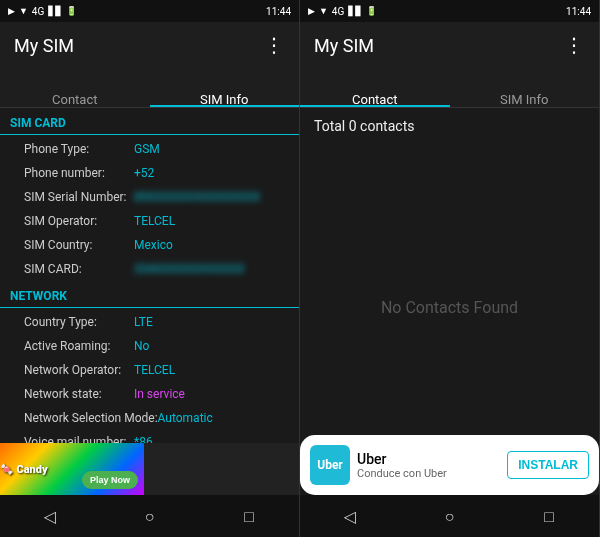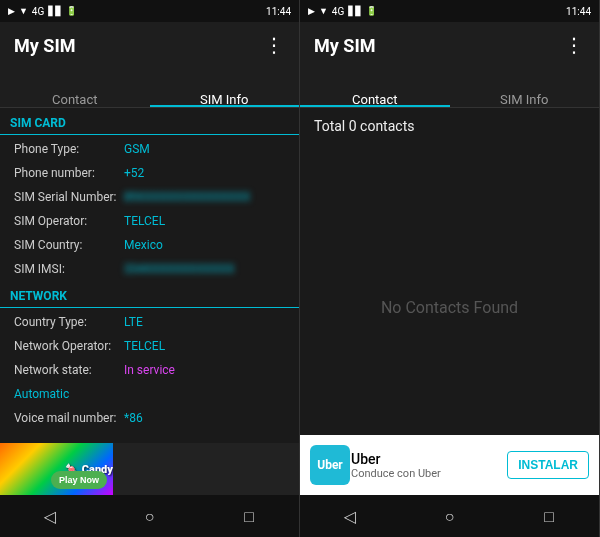--- a/index.html
+++ b/index.html
@@ -56,21 +56,21 @@
       background: #1e1e1e;
       display: flex;
       align-items: center;
       justify-content: space-between;
       padding: 0 14px;
       flex-shrink: 0;
     }
     .app-title {
       color: #fff;
       font-size: 18px;
-      font-weight: 700;
+      font-weight: 400;
     }
     .menu-dots {
       color: #fff;
       font-size: 20px;
       cursor: pointer;
       letter-spacing: 1px;
     }
 
     
     .tabs {
@@ -118,21 +118,21 @@
       color: #00bcd4;
       font-size: 12px;
       font-weight: 700;
       border-bottom: 1px solid #00bcd4;
       margin-bottom: 2px;
     }
 
     
     .info-row {
       display: flex;
-      padding: 5px 14px;
+      padding: 5px 24px;
       align-items: baseline;
     }
     .info-label {
       color: #ccc;
       font-size: 12px;
       min-width: 110px;
       flex-shrink: 0;
     }
     .info-value {
       color: #00bcd4;
@@ -168,26 +168,26 @@
     
     .ad-banner {
       height: 52px;
       background: #222;
       display: flex;
       align-items: center;
       overflow: hidden;
       flex-shrink: 0;
     }
     .ad-image {
-      width: 113px;
+      width: 144px;
       height: 52px;
       background: linear-gradient(135deg, #ff6b00, #ffcc00, #00cc44, #0066ff, #cc00ff);
       display: flex;
       align-items: center;
-      justify-content: flex-end;
+      justify-content: flex-start;
       font-size: 9px;
       color: #fff;
       font-weight: bold;
       position: relative;
       overflow: hidden;
     }
     .ad-image-inner {
       font-size: 11px;
       color: #fff;
       font-weight: 900;
@@ -228,22 +228,23 @@
       font-size: 16px;
     }
 
     
     .uber-ad {
       height: 60px;
       background: #fff;
       display: flex;
       align-items: center;
       padding: 16px 10px;
-      gap: 1px;
-      flex-shrink: 0;
+      gap: 7px;
+      flex-shrink: 0;
+      border-radius: 15px;
     }
     .uber-logo {
       width: 40px;
       height: 40px;
       background: #1fbad6;
       border-radius: 6px;
       display: flex;
       align-items: center;
       justify-content: center;
       color: #fff;
@@ -325,39 +326,44 @@
     </div>
     <div class="info-row">
       <span class="info-label">SIM Operator:</span>
       <span class="info-value">TELCEL</span>
     </div>
     <div class="info-row">
       <span class="info-label">SIM Country:</span>
       <span class="info-value">Mexico</span>
     </div>
     <div class="info-row">
-      <span class="info-label">SIM IMSI:</span>
+      <span class="info-label">SIM CARD:</span>
       <span class="info-value blurred">334XXXXXXXXXXXX</span>
     </div>
 
     <div class="section-header">NETWORK</div>
 
     <div class="info-row">
       <span class="info-label">Country Type:</span>
       <span class="info-value">LTE</span>
     </div>
     <div class="info-row">
+      <span class="info-label">Active Roaming:</span>
+      <span class="info-value">No</span>
+    </div>
+    <div class="info-row">
       <span class="info-label">Network Operator:</span>
       <span class="info-value">TELCEL</span>
     </div>
     <div class="info-row">
       <span class="info-label">Network state:</span>
       <span class="info-value green">In service</span>
     </div>
     <div class="info-row">
+      <span class="info-label">Network Selection Mode:</span>
       <span class="info-value">Automatic</span>
     </div>
     <div class="info-row">
       <span class="info-label">Voice mail number:</span>
       <span class="info-value">*86</span>
     </div>
   </div>
 
   <div class="ad-banner">
     <div class="ad-image">

